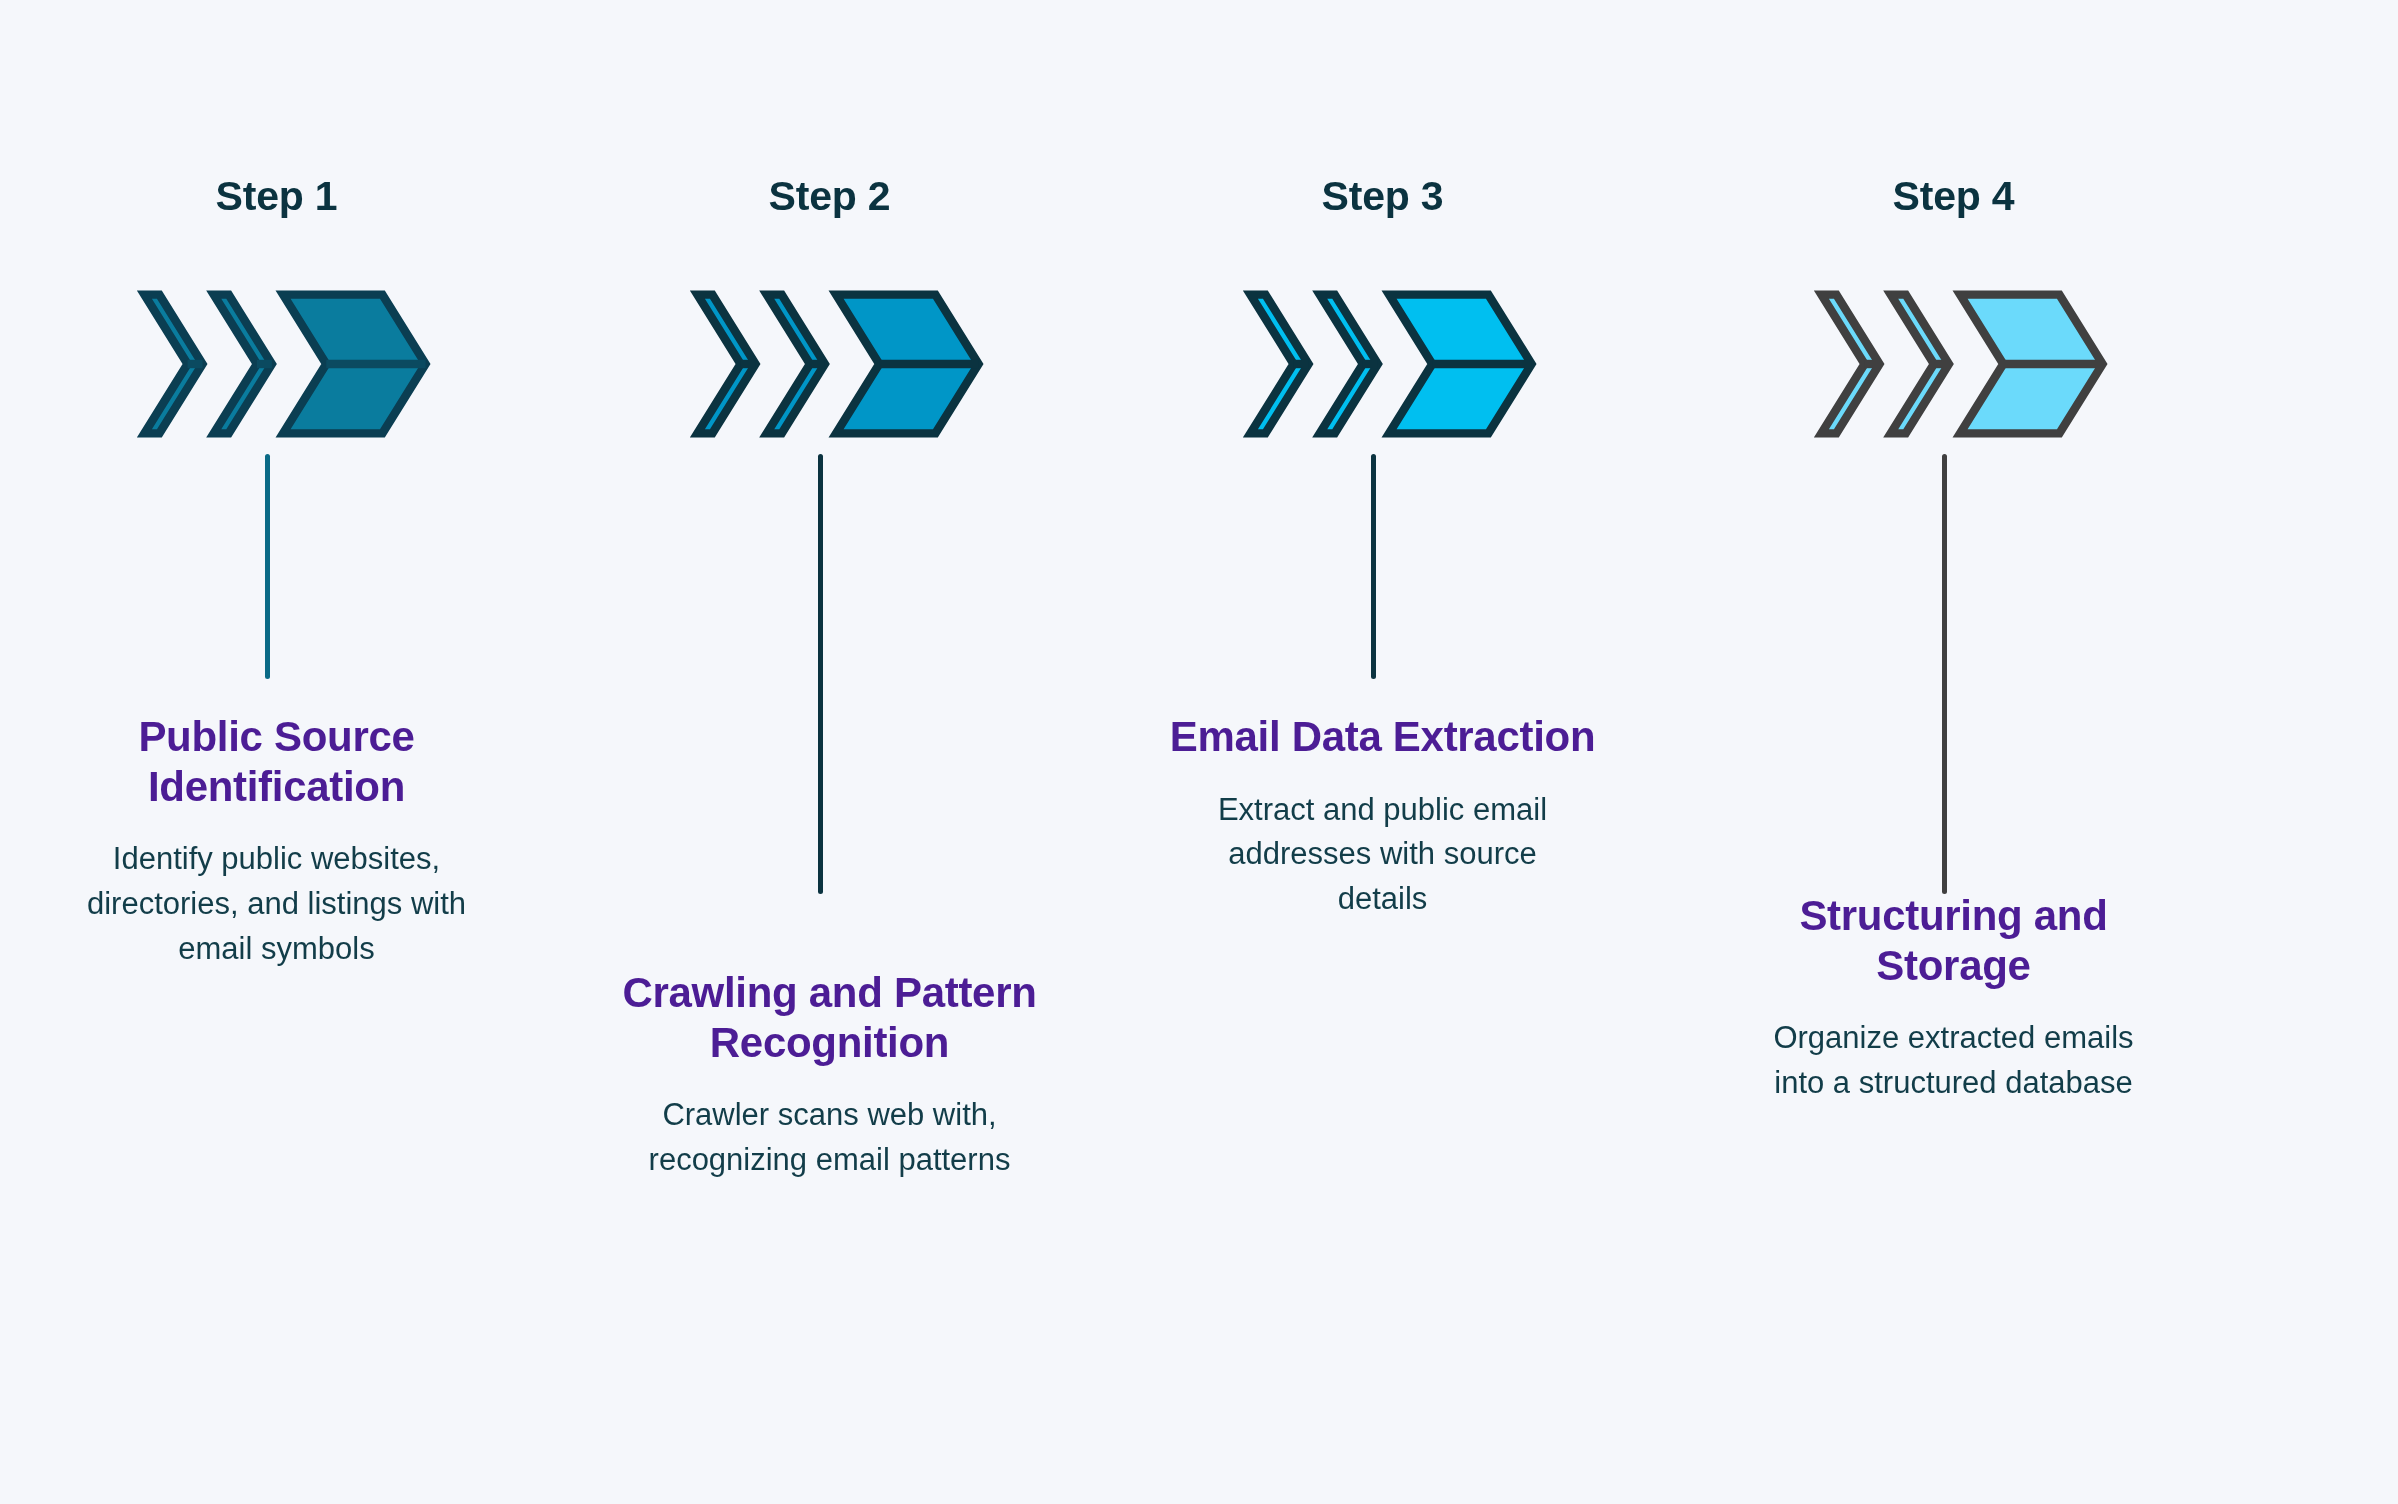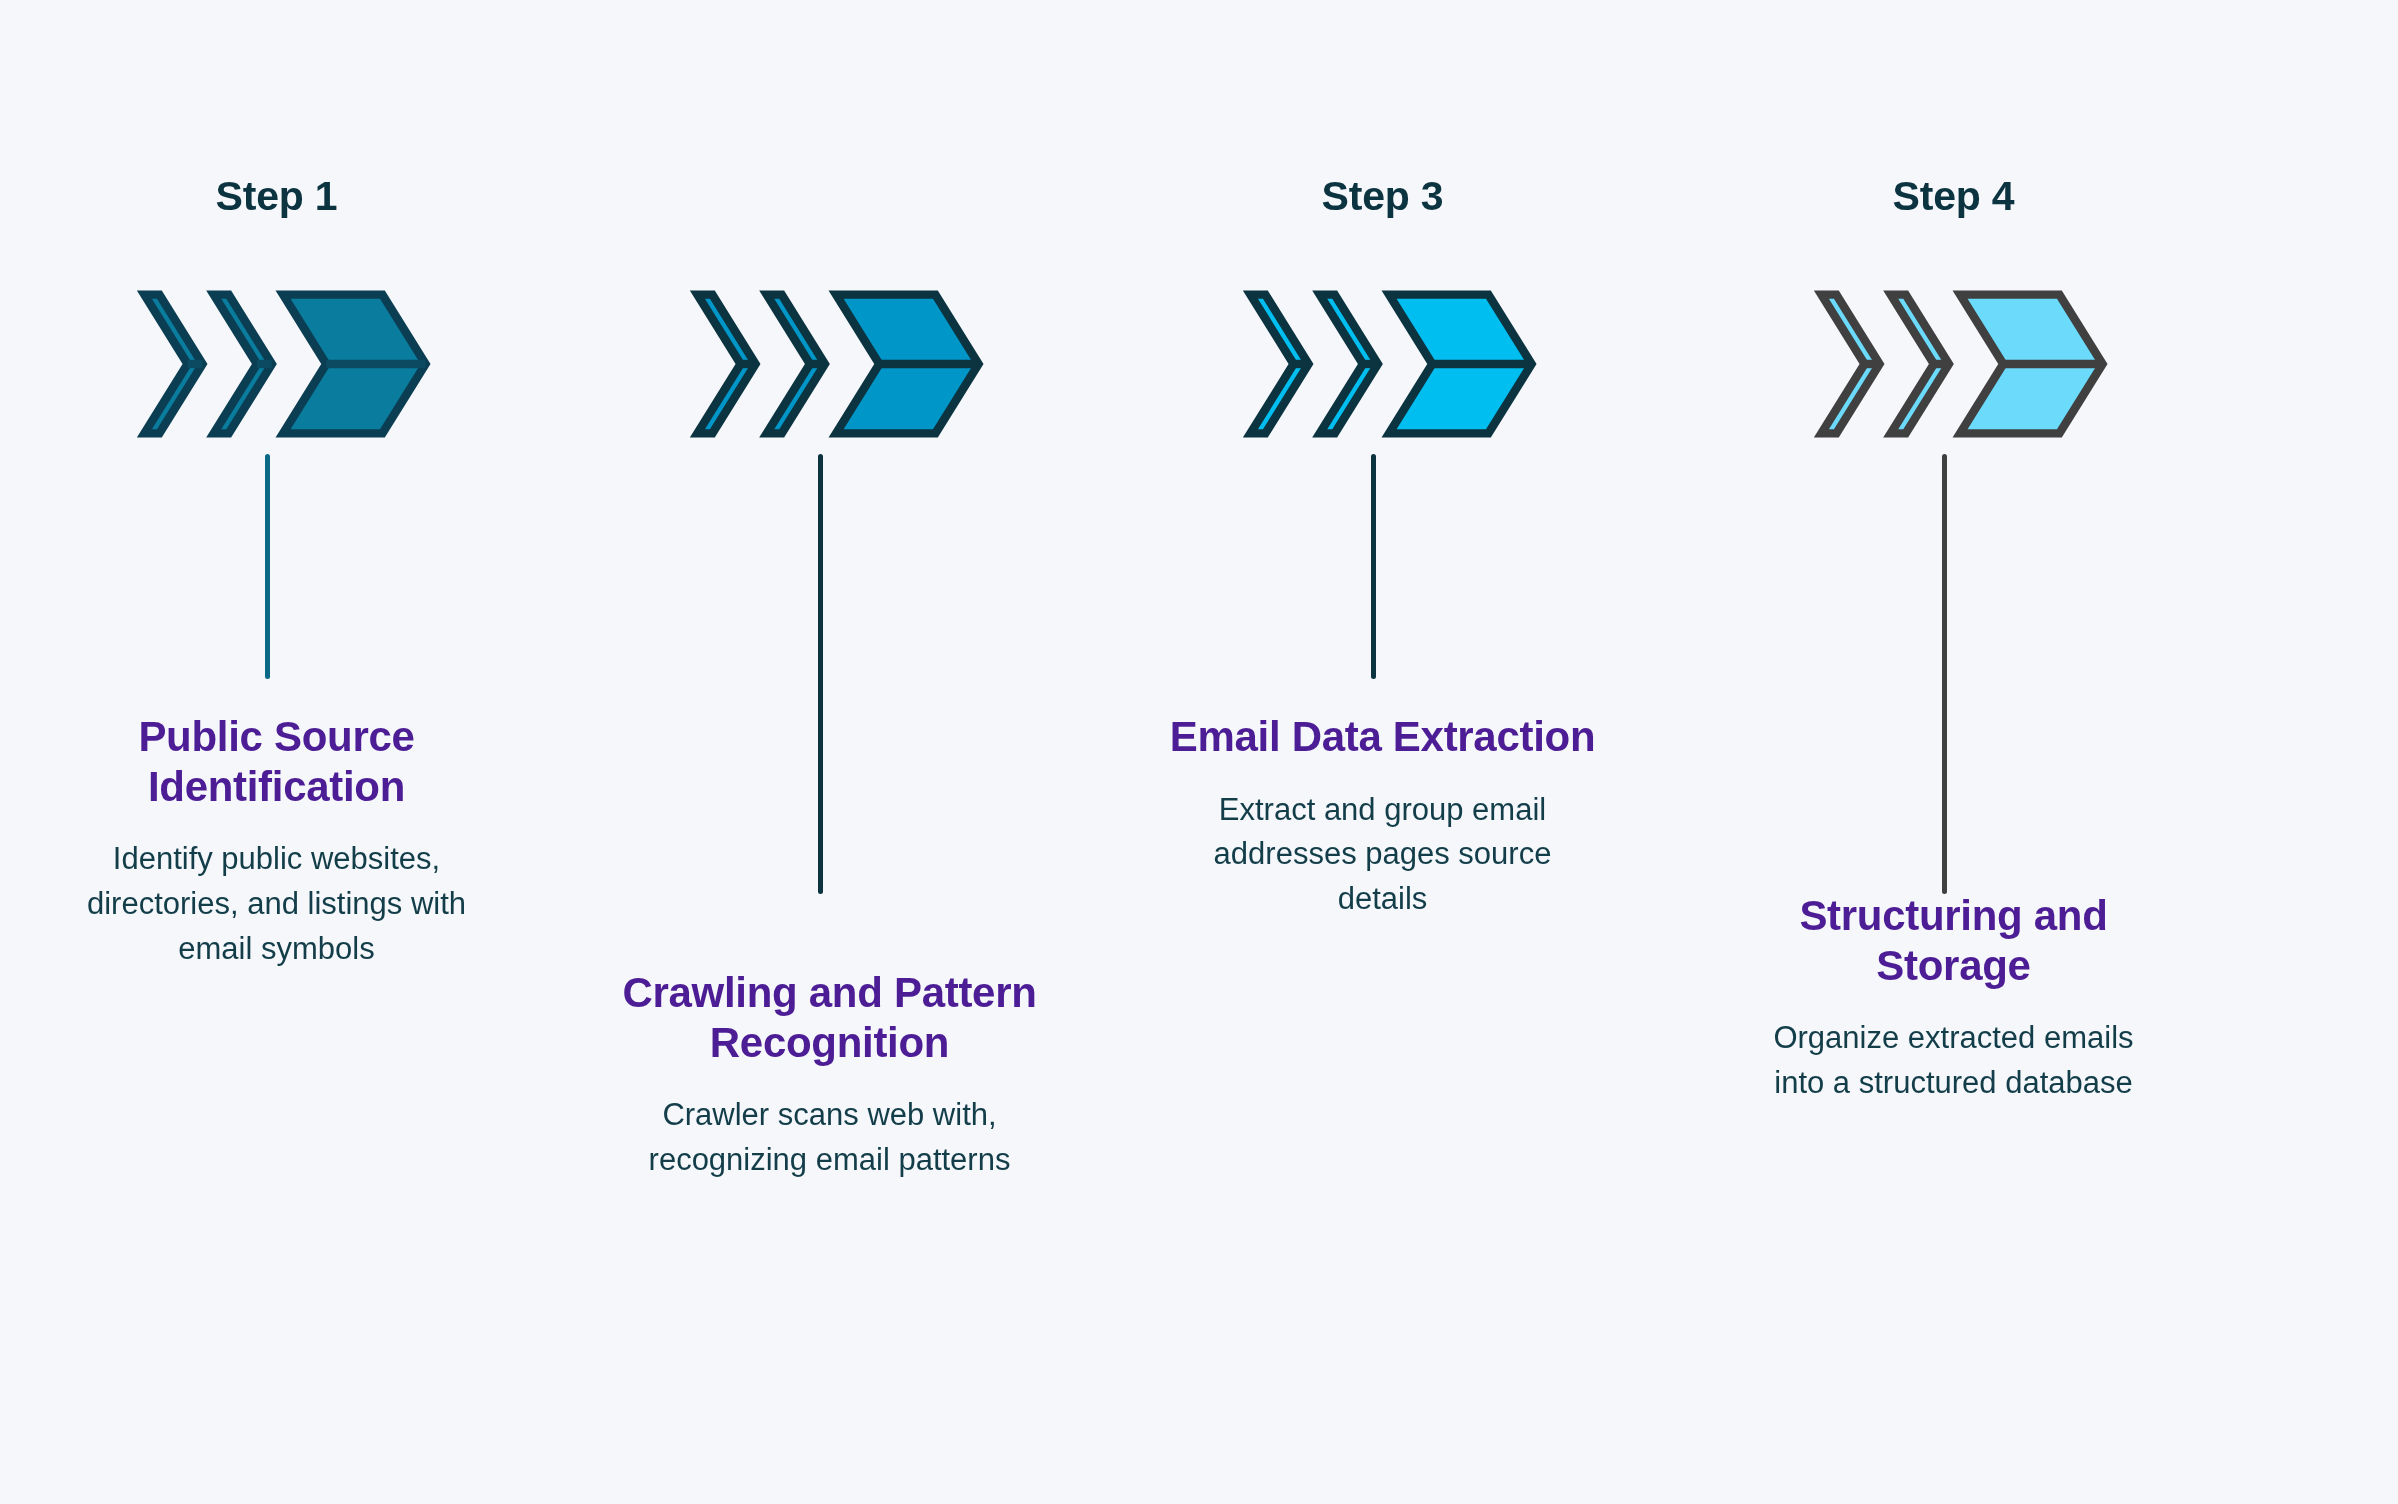--- a/index.html
+++ b/index.html
@@ -106,20 +106,21 @@
           </g>
         </svg>
       </div>
       <div class="connector" style="top: 454px; height: 225px; left: 265px; background: rgb(10, 106, 134);"></div>
       <div class="text-block" style="top: 712px;">
         <div class="step-title">Public Source Identification</div>
         <div class="step-desc">Identify public websites, directories, and listings with email symbols</div>
       </div>
     </div>
     <div class="step-column" style="left: 553px;">
+      <div class="step-label">Step 2</div>
       <div class="chevron-group">
         <svg width="298" height="156" viewBox="-9 -9 318 166" style="margin-left: 136px;">
           <g transform="translate(0,0)">
             <path d="M 0 0 L 16 0 L 62 74 L 16 148 L 0 148 L 46 74 Z" fill="#0096c7" stroke="#0b3340" stroke-width="9" stroke-linejoin="miter"></path>
             <path d="M 46 74 L 62 74" fill="none" stroke="#0b3340" stroke-width="9"></path>
           </g>
           <g transform="translate(74,0)">
             <path d="M 0 0 L 16 0 L 62 74 L 16 148 L 0 148 L 46 74 Z" fill="#0096c7" stroke="#0b3340" stroke-width="9" stroke-linejoin="miter"></path>
             <path d="M 46 74 L 62 74" fill="none" stroke="#0b3340" stroke-width="9"></path>
           </g>
@@ -149,21 +150,21 @@
           </g>
           <g transform="translate(148,0)">
             <path d="M 0 0 L 106 0 L 152 74 L 106 148 L 0 148 L 46 74 Z" fill="#00bff0" stroke="#0b3340" stroke-width="9" stroke-linejoin="miter"></path>
             <path d="M 46 74 L 152 74" fill="none" stroke="#0b3340" stroke-width="9"></path>
           </g>
         </svg>
       </div>
       <div class="connector" style="top: 454px; height: 225px; left: 265px; background: rgb(11, 51, 64);"></div>
       <div class="text-block" style="top: 712px;">
         <div class="step-title">Email Data Extraction</div>
-        <div class="step-desc">Extract and group email addresses pages source details</div>
+        <div class="step-desc">Extract and public email addresses with source details</div>
       </div>
     </div>
     <div class="step-column" style="left: 1677px;">
       <div class="step-label">Step 4</div>
       <div class="chevron-group">
         <svg width="298" height="156" viewBox="-9 -9 318 166" style="margin-left: 136px;">
           <g transform="translate(0,0)">
             <path d="M 0 0 L 16 0 L 62 74 L 16 148 L 0 148 L 46 74 Z" fill="#6bdafb" stroke="#404040" stroke-width="9" stroke-linejoin="miter"></path>
             <path d="M 46 74 L 62 74" fill="none" stroke="#404040" stroke-width="9"></path>
           </g>

